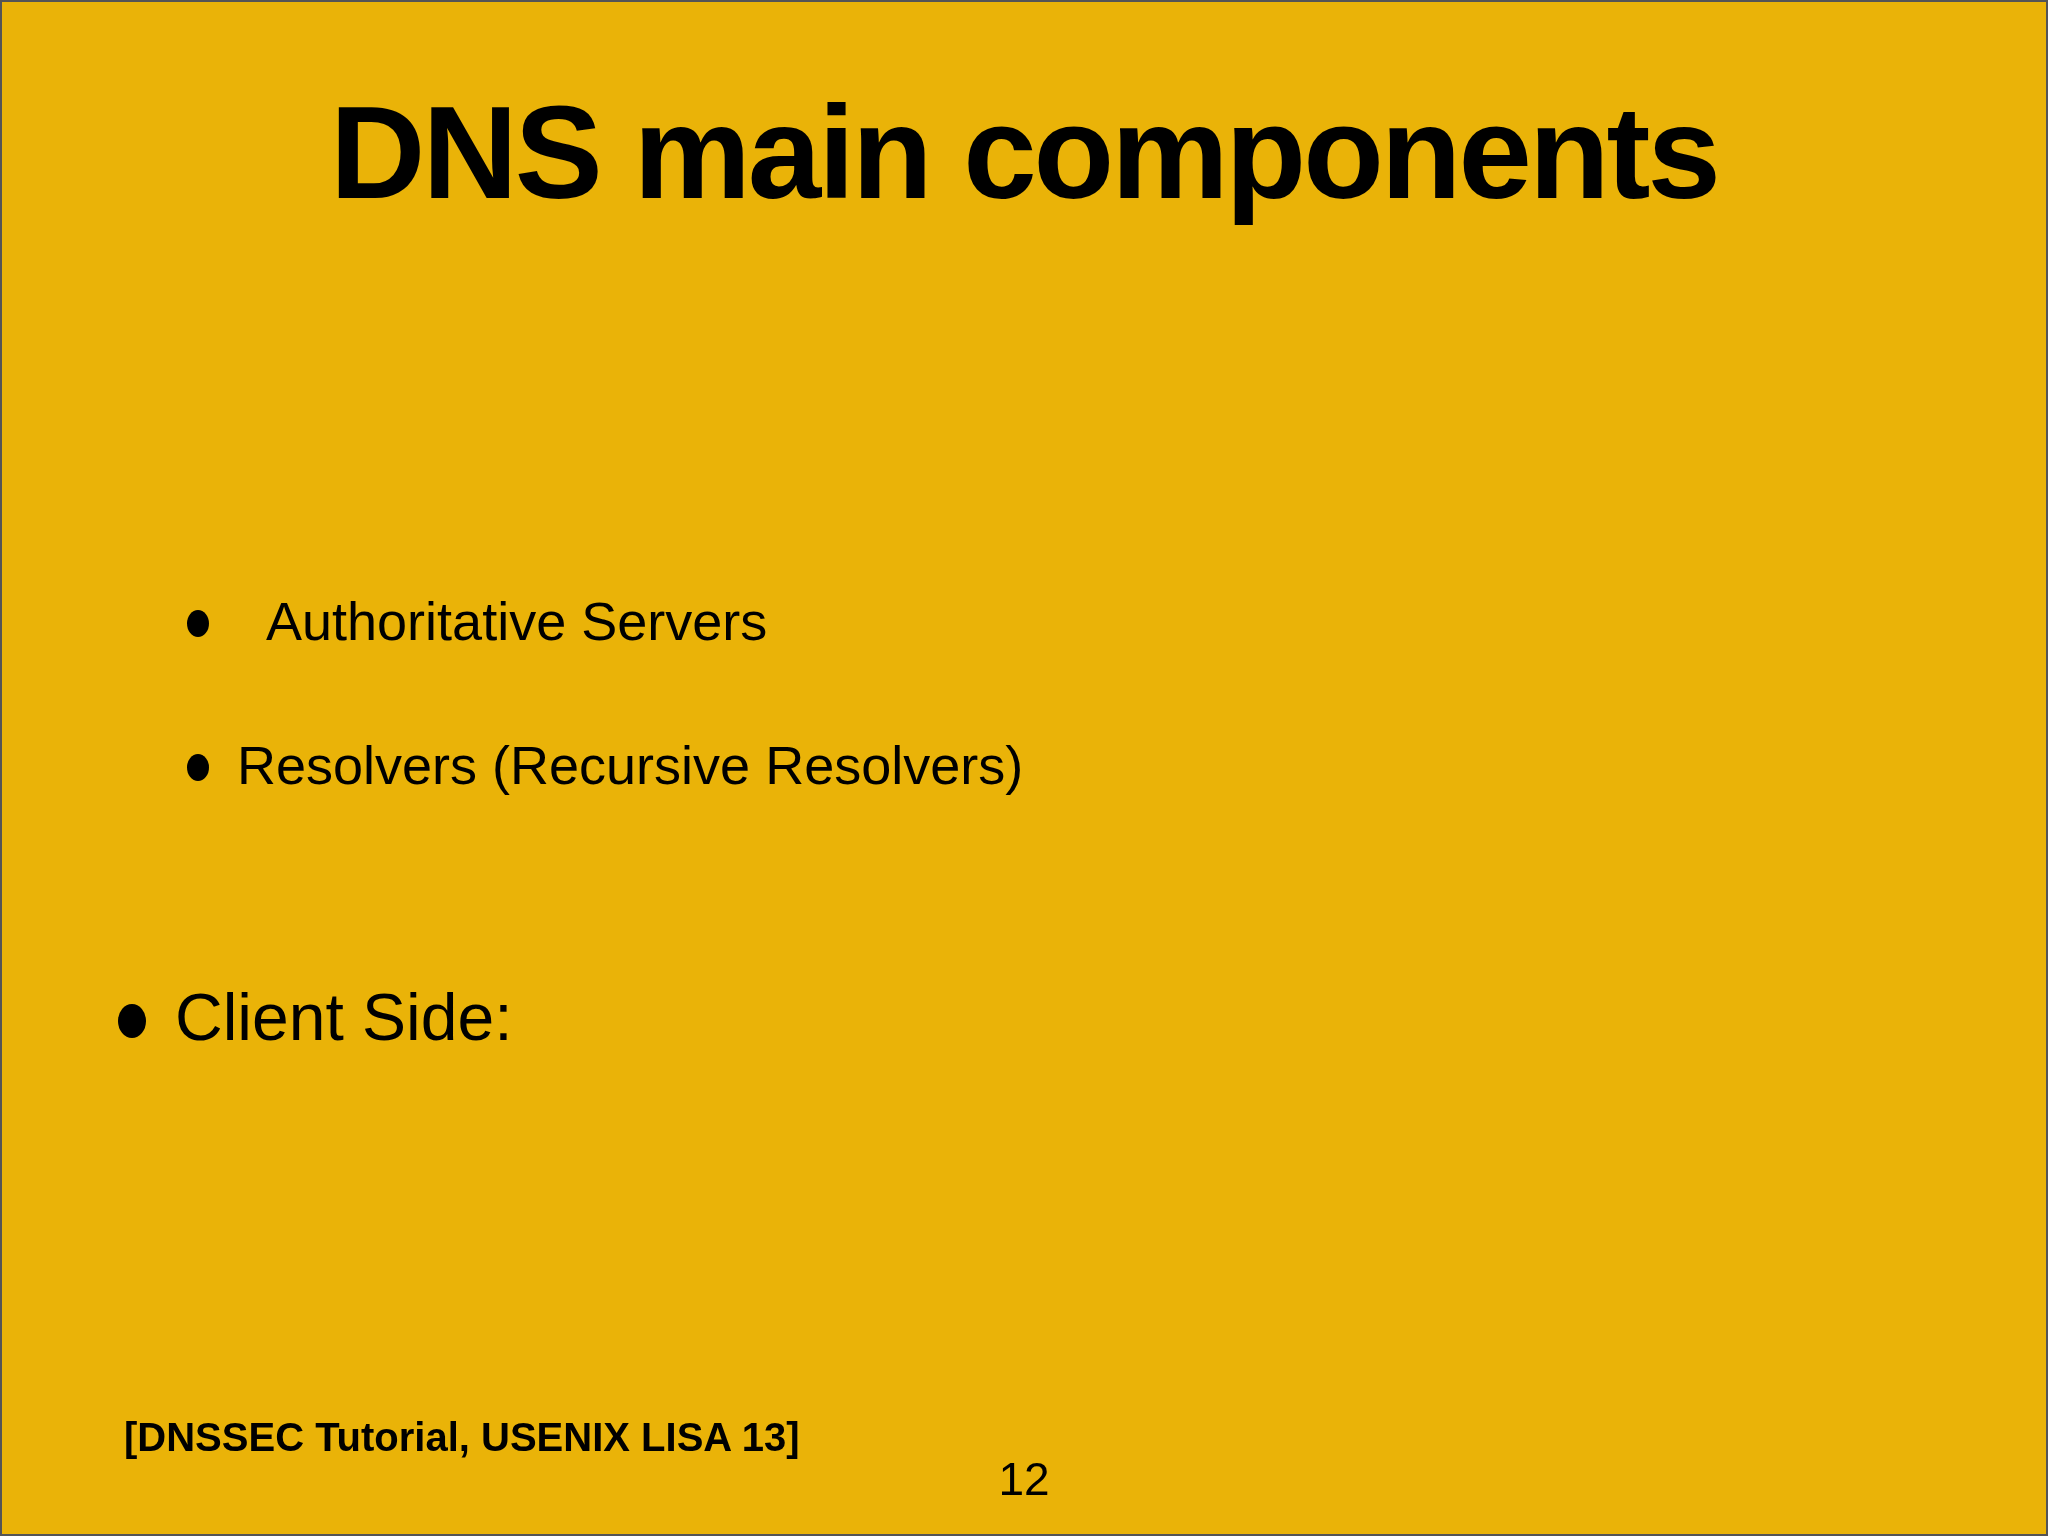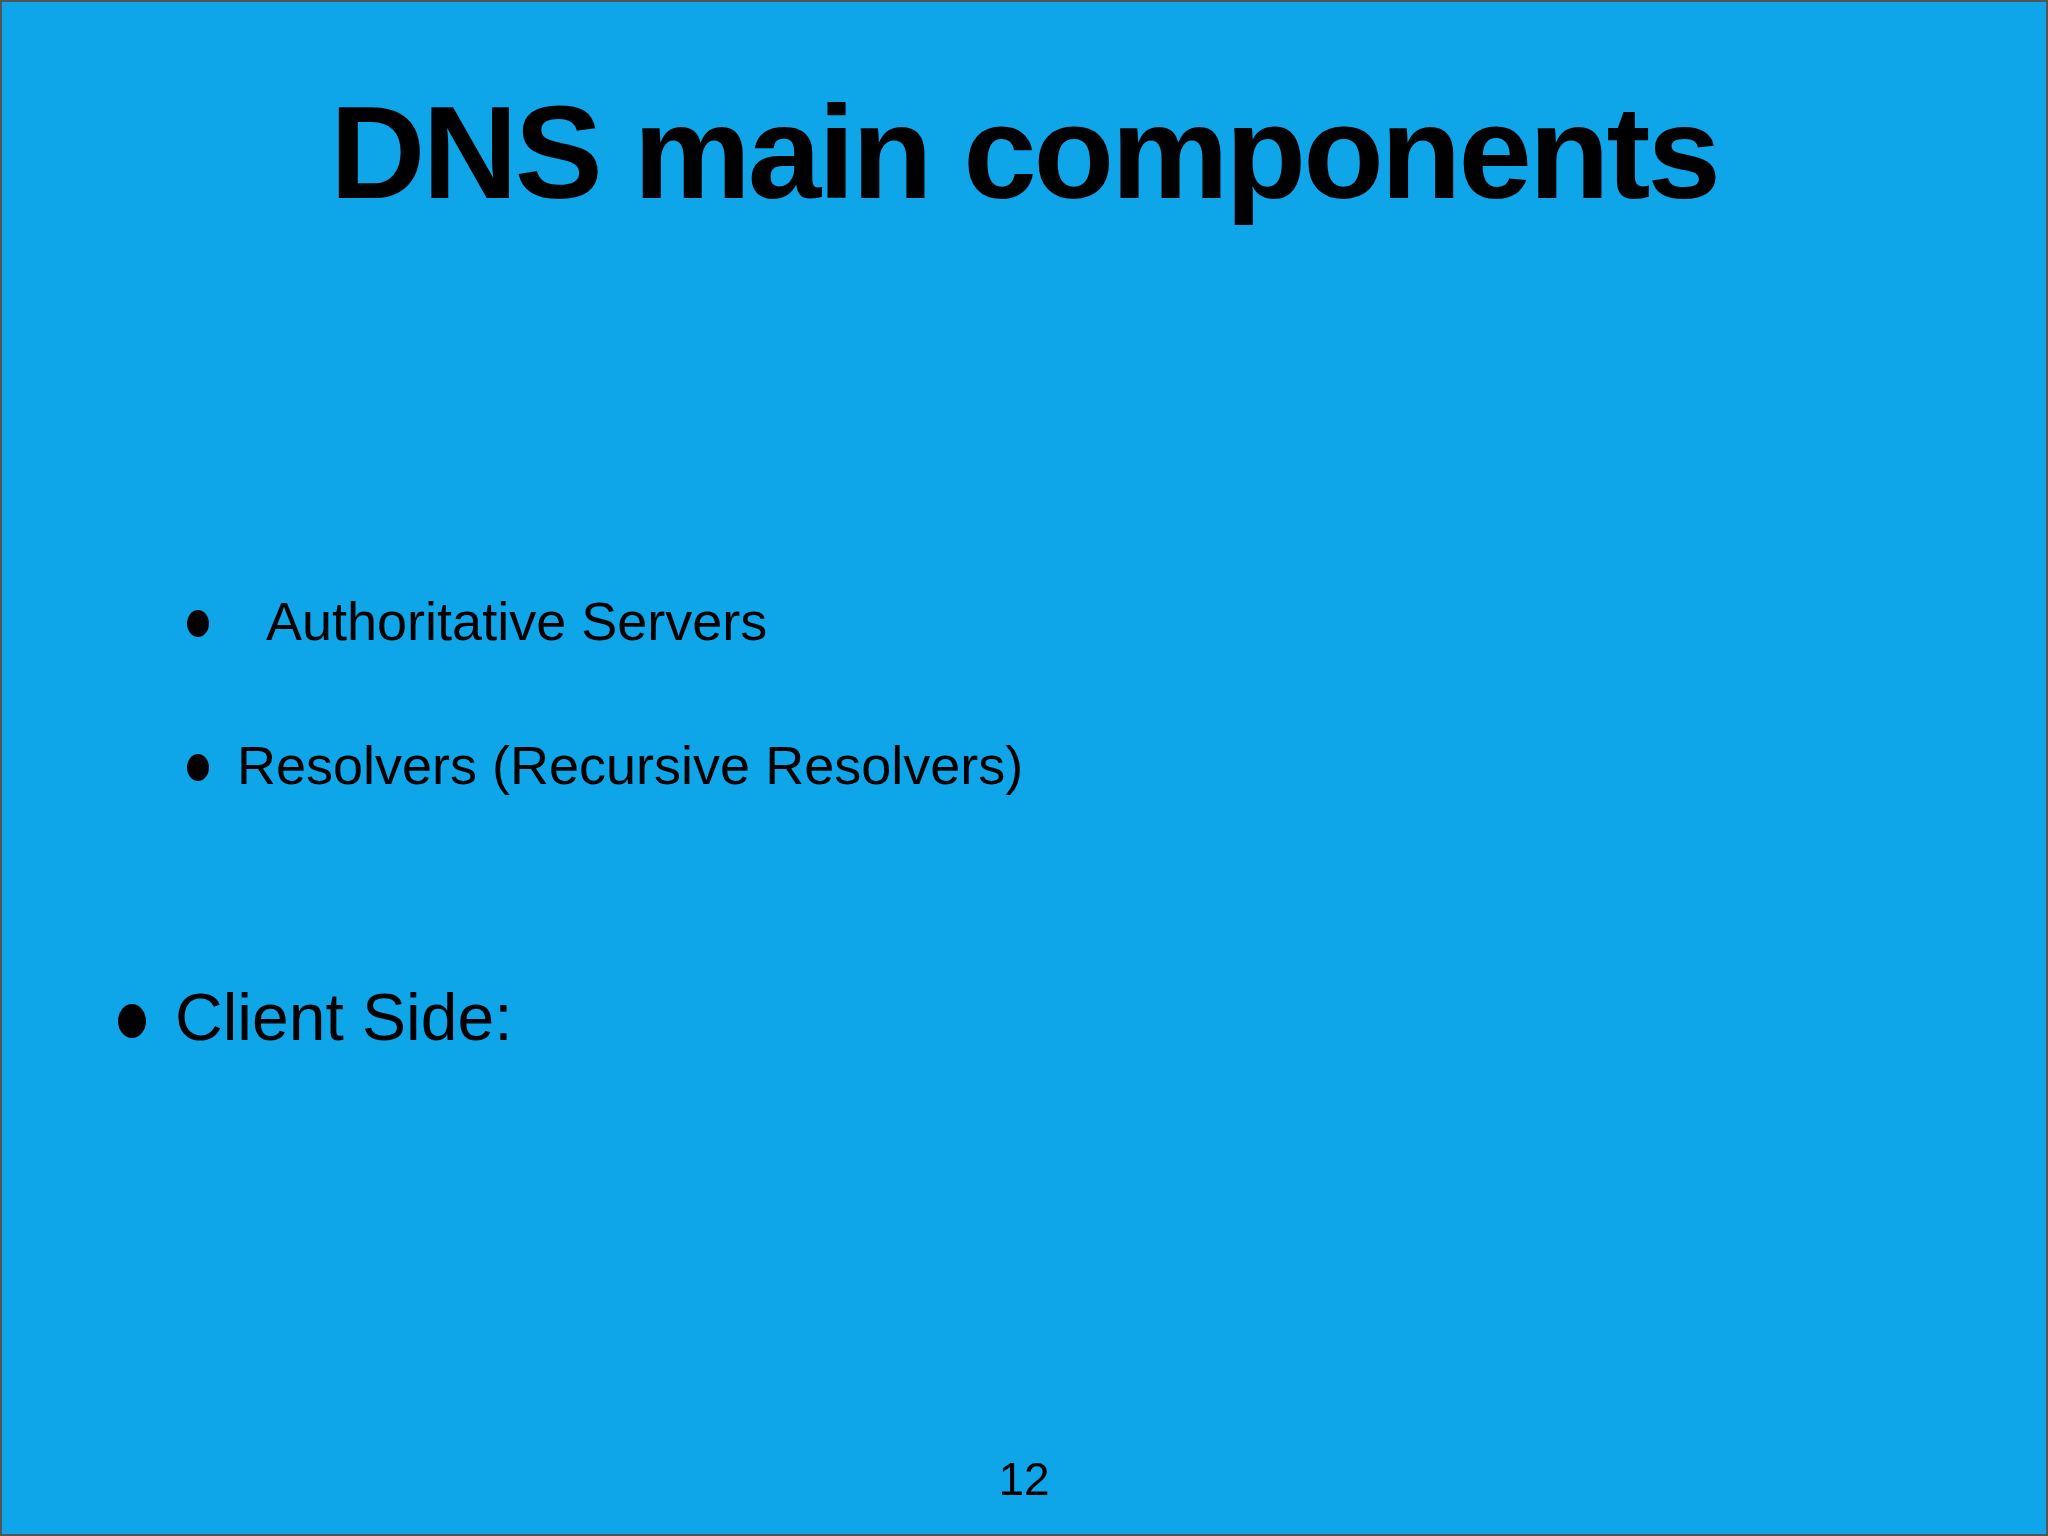--- a/index.html
+++ b/index.html
@@ -5,21 +5,21 @@
   html, body {
     margin: 0;
     padding: 0;
     background: #ffffff;
   }
   .slide {
     position: relative;
     width: 2048px;
     height: 1536px;
     box-sizing: border-box;
-    background: #0ea5e9;
+    background: #eab308;
     border: 2px solid #545456;
     overflow: hidden;
     font-family: "Liberation Sans", "DejaVu Sans", sans-serif;
     color: #000000;
   }
   .title {
     position: absolute;
     top: 78px;
     left: 0;
     width: 100%;
@@ -104,16 +104,17 @@
     <span class="dot"></span>
     <span class="txt">Resolvers (Recursive Resolvers)</span>
   </div>
 
   <div class="bullet-line level1 line-client">
     <span class="dot"></span>
     <span class="txt">Client Side:</span>
   </div>
 
 
+  <div class="footer-citation">[DNSSEC Tutorial, USENIX LISA 13]</div>
 
   <div class="page-number">12</div>
 
 </div>
 
 </body></html>

